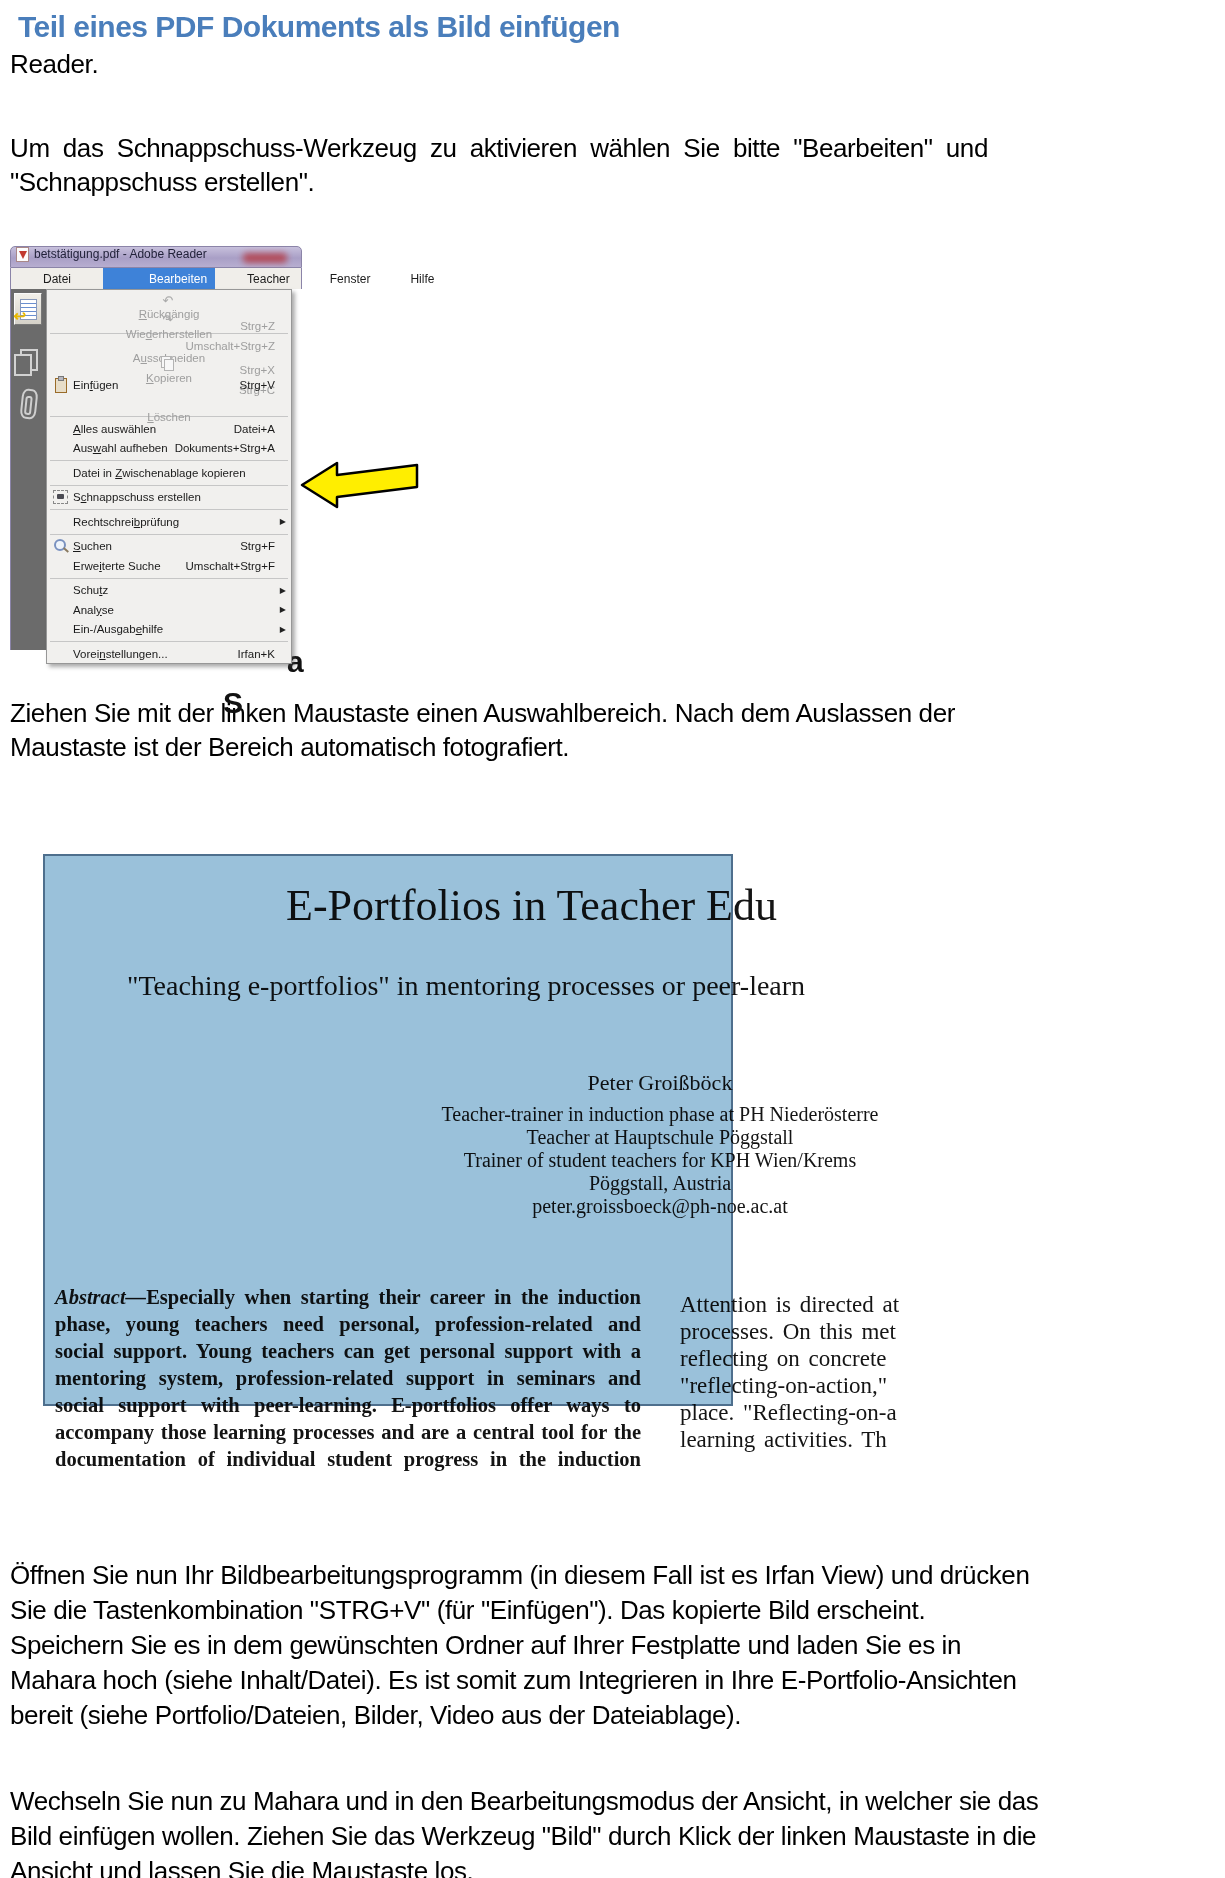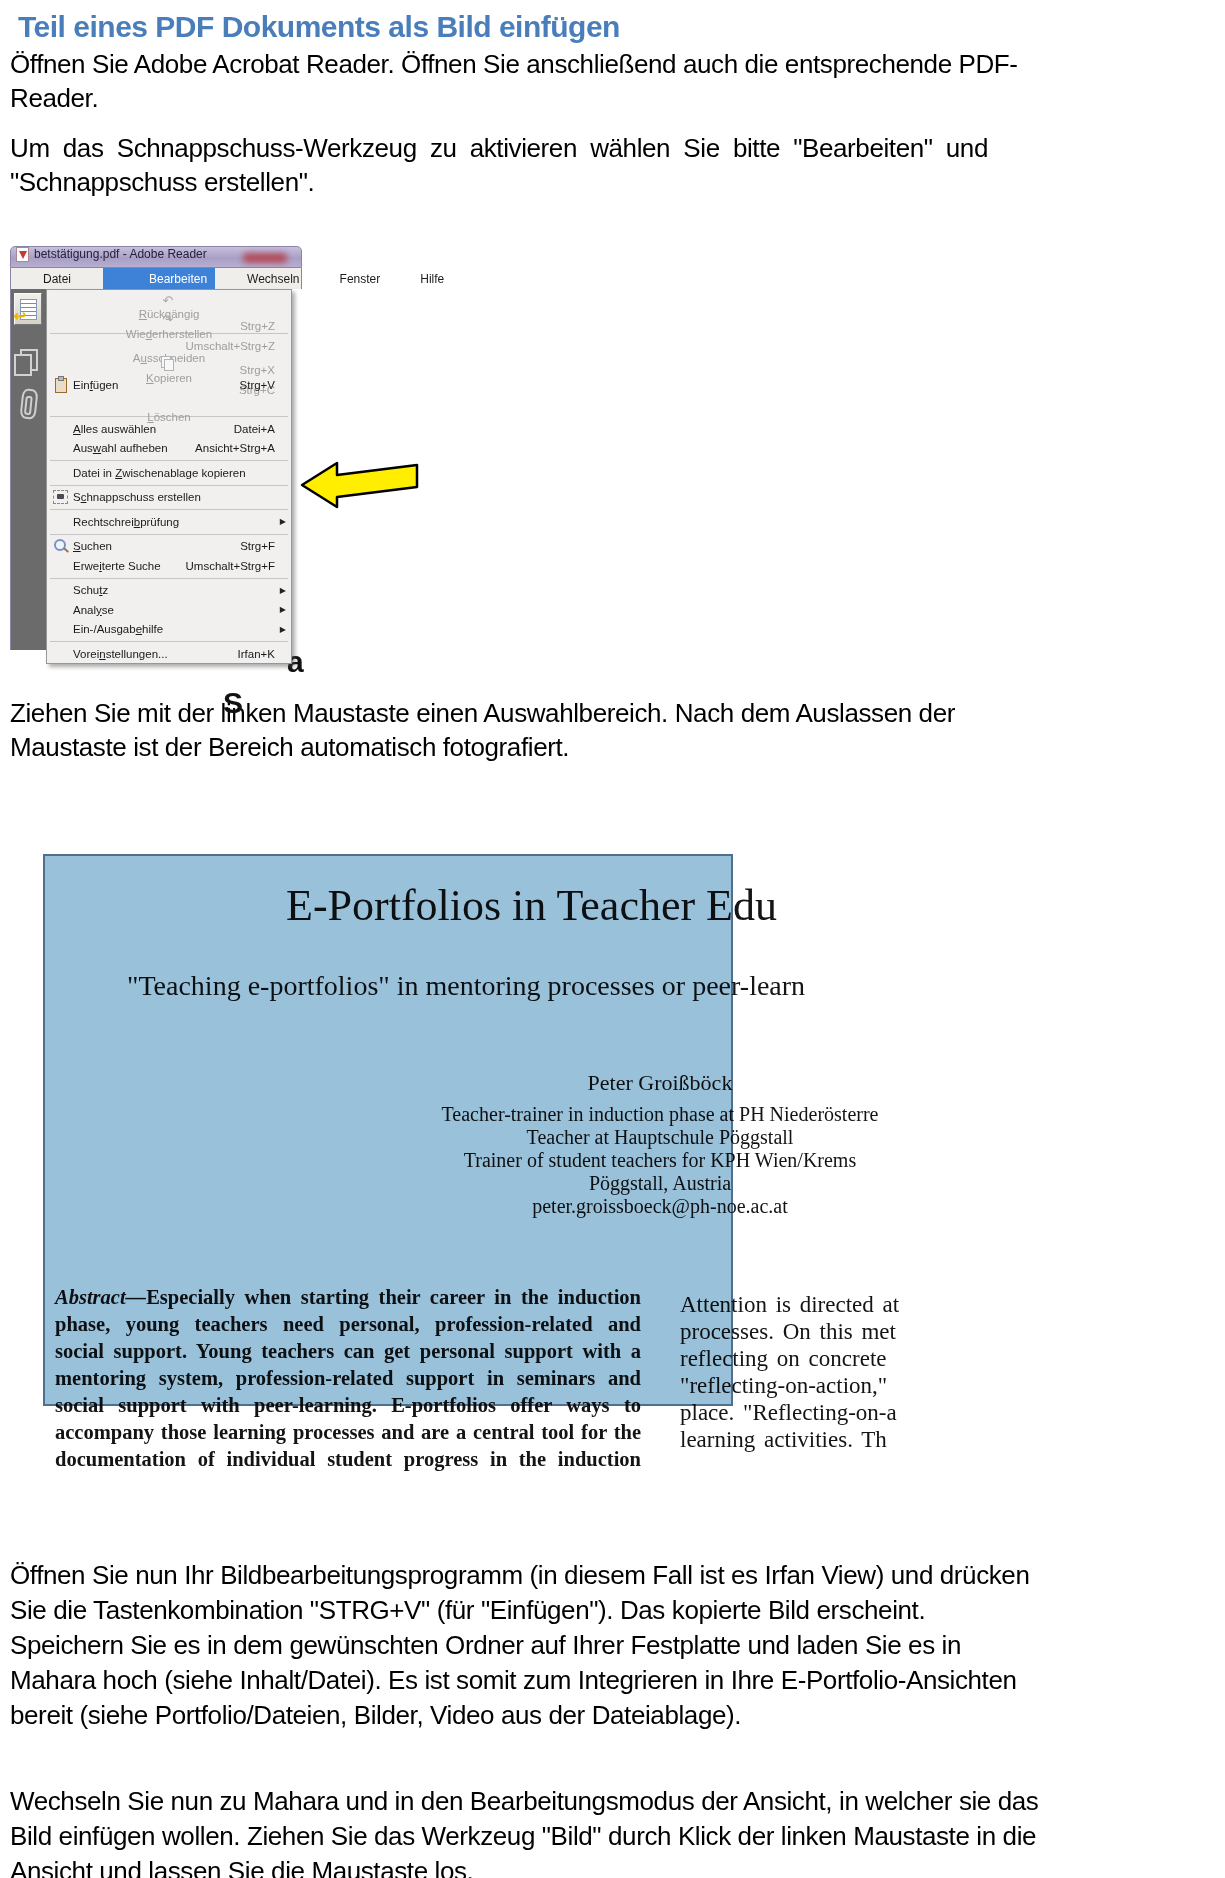--- a/index.html
+++ b/index.html
@@ -110,38 +110,37 @@
   .paper-rightcol .tline{white-space:nowrap;word-spacing:3px;}
 </style>
 </head>
 <body>
 
 <div class="page">
 
   <h1 class="doctitle">Teil eines PDF Dokuments als Bild einfügen</h1>
 
   <div class="para p1">
-      <div class="tline">Öffnen Sie Adobe Acrobat Reader. Öffnen Sie anschließend auch die entsprechende PDF-</div>
       <div class="tline">Reader.</div>
     </div>
   <div class="para p2">
       <div class="tline jline">Um das Schnappschuss-Werkzeug zu aktivieren wählen Sie bitte "Bearbeiten" und</div>
       <div class="tline">"Schnappschuss erstellen".</div>
     </div>
 
   <div class="window">
     <div class="titlebar">
       <span class="pdficon"></span>
       <span class="title-text">betstätigung.pdf - Adobe Reader</span>
       <span class="redaction"></span>
     </div>
     <div class="menubar" id="menubar">
         <div class="mb-item">Datei</div>
         <div class="mb-item active">Bearbeiten</div>
-        <div class="mb-item">Wechseln</div>
+        <div class="mb-item">Teacher</div>
         <div class="mb-item">Fenster</div>
         <div class="mb-item">Hilfe</div>
       </div>
     <div class="winbody">
       <span class="frag frag-a">a</span>
       <span class="frag frag-s">S</span>
       <div class="toolstrip">
         <div class="tool-btn">
           <span class="ic-doc"></span>
         </div>
@@ -182,21 +181,21 @@
           </div>
           <div class="msep"></div>
           <div class="mrow">
             <span class="mic"></span>
             <span class="mlabel"><span class="u">A</span>lles auswählen</span>
             <span class="mshort">Datei+A</span>
           </div>
           <div class="mrow">
             <span class="mic"></span>
             <span class="mlabel">Aus<span class="u">w</span>ahl aufheben</span>
-            <span class="mshort">Ansicht+Strg+A</span>
+            <span class="mshort">Dokuments+Strg+A</span>
           </div>
           <div class="msep"></div>
           <div class="mrow">
             <span class="mic"></span>
             <span class="mlabel">Datei in <span class="u">Z</span>wischenablage kopieren</span>
             <span class="mshort"></span>
           </div>
           <div class="msep"></div>
           <div class="mrow">
             <span class="mic ic-camera"></span>

